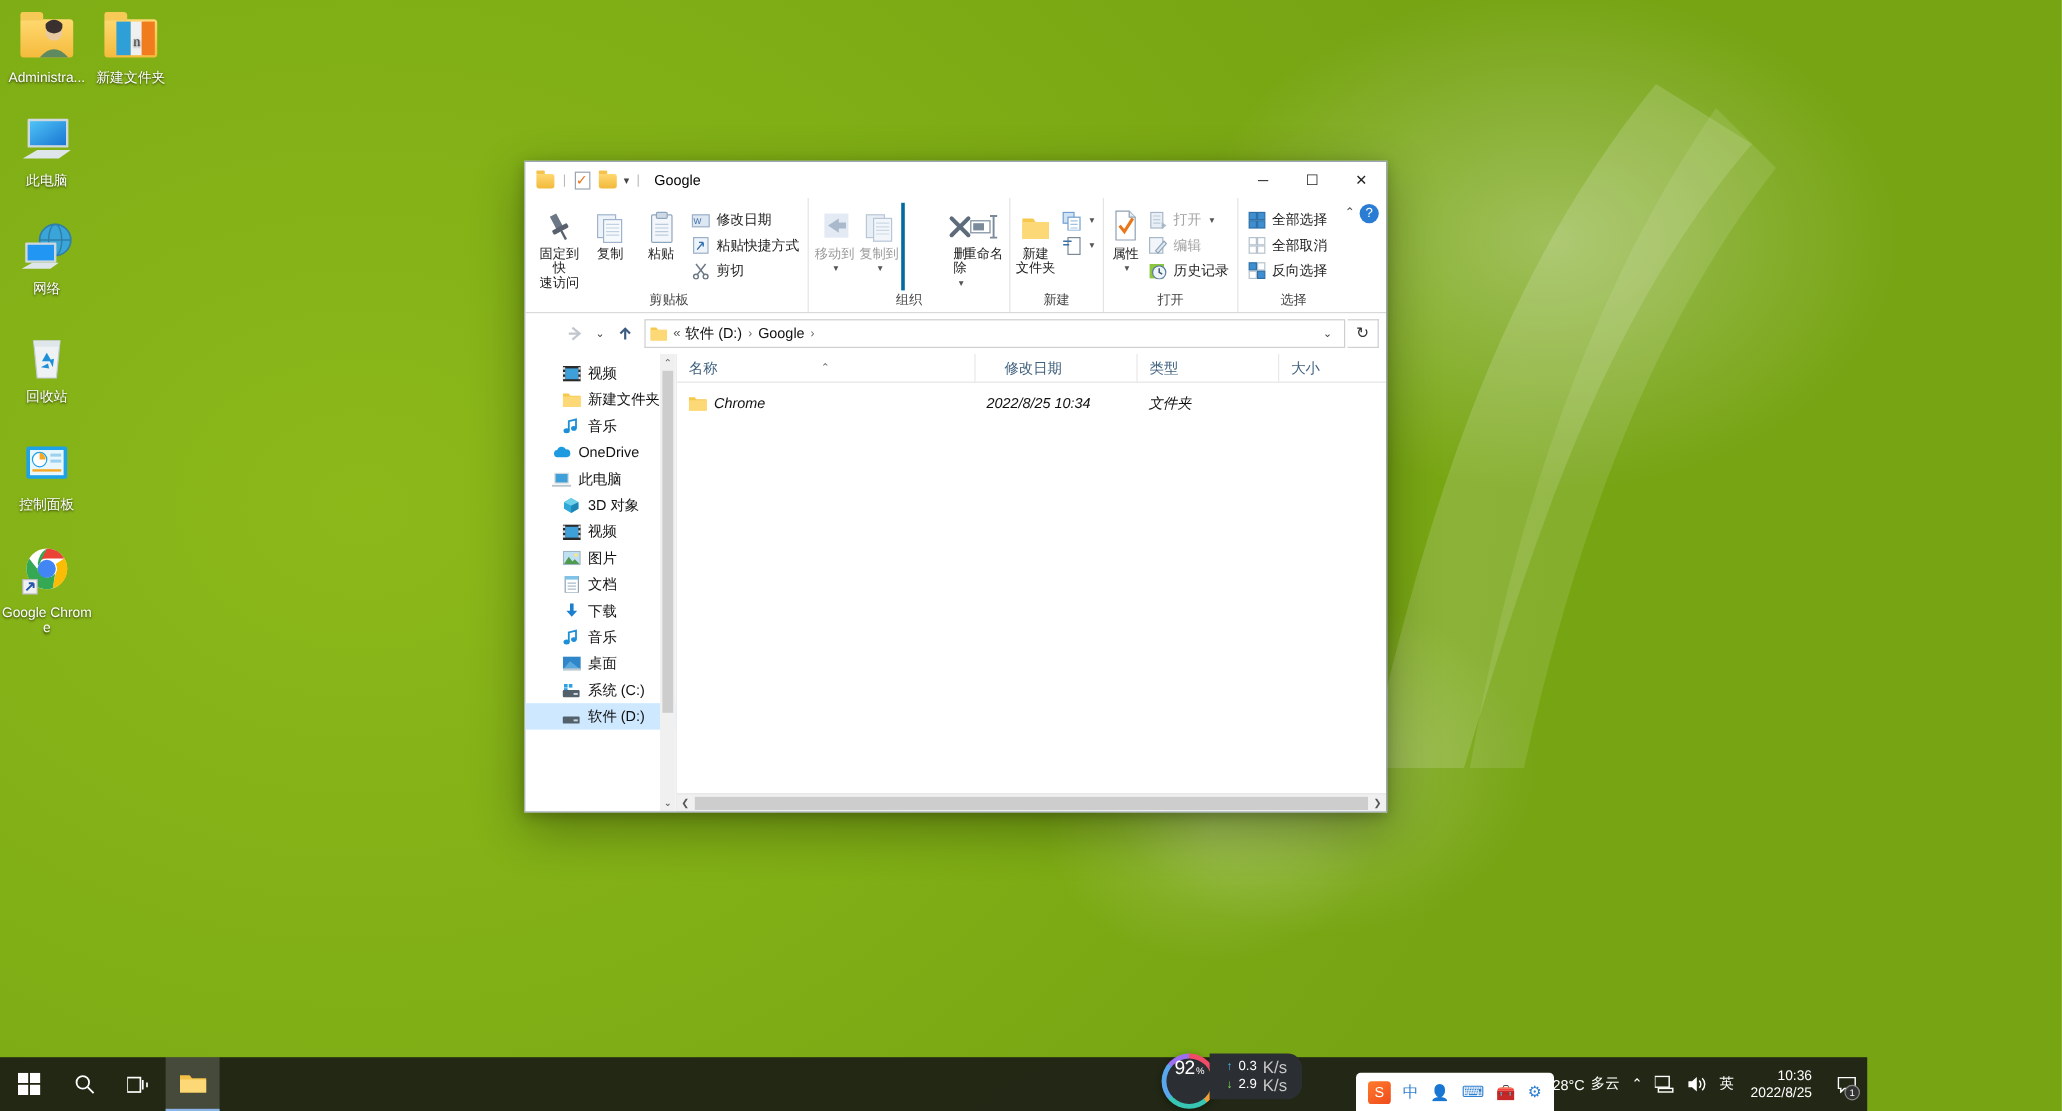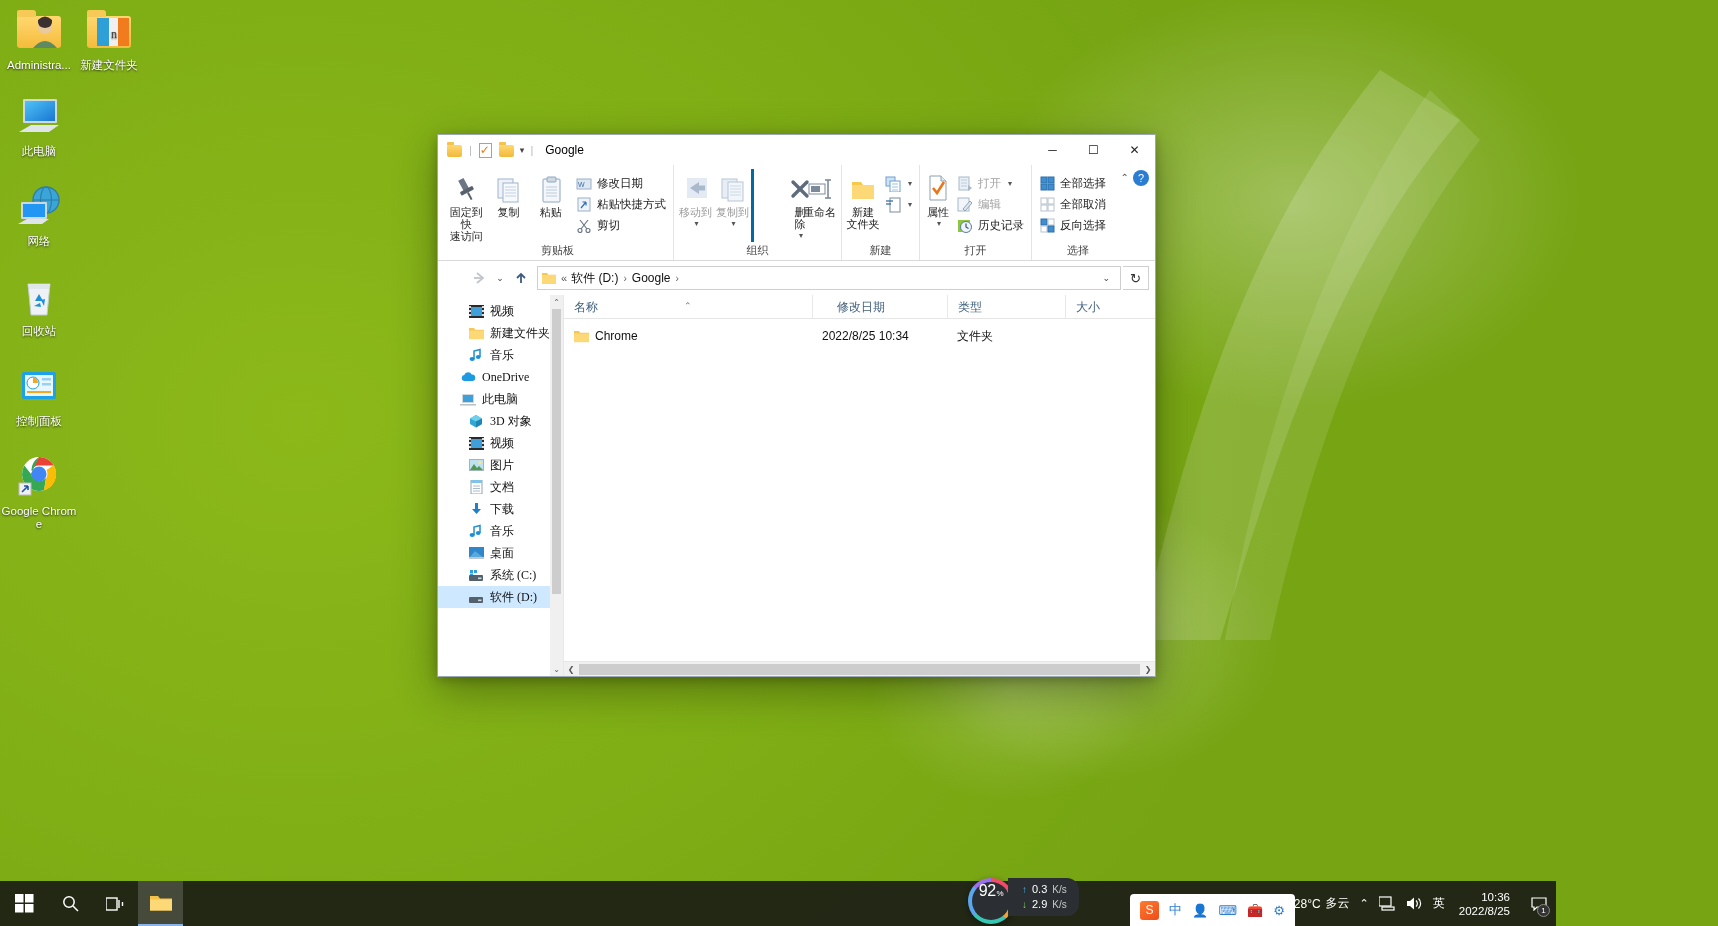--- a/index.html
+++ b/index.html
@@ -162,21 +162,21 @@
 
   
   .wbody { flex: 1; display: flex; min-height: 0; }
   .nav {
     width: 126px; flex: 0 0 126px; border-right: 1px solid #e8e8e8;
     position: relative; overflow: hidden; background: #fff;
   }
   .nav-inner { padding-top: 5px; }
   .nitem {
     height: 22px; display: flex; align-items: center; font-size: 12px;
-    color: #111; padding-left: 22px; gap: 6px; white-space: nowrap; font-family: Liberation Serif, serif;
+    color: #111; padding-left: 22px; gap: 6px; white-space: nowrap;
   }
   .nitem.ind { padding-left: 30px; }
   .nitem.sel { background: #cde8ff; }
   .nitem .ic { width: 16px; height: 16px; display:flex; align-items:center; justify-content:center; flex:0 0 16px;}
   .navscroll {
     position: absolute; right: 0; top: 0; width: 13px; height: 100%; background: #f0f0f0;
   }
   .navscroll .up, .navscroll .dn {
     height: 14px; display:flex; align-items:center; justify-content:center;
     font-size: 8px; color: #606060;
@@ -193,21 +193,21 @@
   .col { padding-left: 10px; position: relative; height: 24px; line-height: 24px; }
   .col + .col { border-left: 1px solid #e8e8e8; }
   .c-name { width: 248px; }
   .c-date { width: 135px; padding-left: 24px; }
   .c-type { width: 118px; }
   .c-size { width: 65px; }
   .sortcaret {
     position: absolute; left: 120px; top: -1px; font-size: 9px; color: #777;
   }
   .rows { flex: 1; position: relative; }
-  .row { height: 22px; display: flex; align-items: center; font-size: 12px; color: #111; }
+  .row { height: 22px; display: flex; align-items: center; font-size: 12px; color: #111; font-style: italic; }
   .row .cell { padding-left: 10px; overflow: hidden; white-space: nowrap; }
   .row .cell.n { width: 248px; display: flex; align-items: center; gap: 6px; }
   .row .cell.d { width: 135px; }
   .row .cell.t { width: 118px; }
   .hscroll {
     height: 15px; background: #f0f0f0; display: flex; align-items: center;
     border-top: 1px solid #e6e6e6;
   }
   .hs-arrow { width: 14px; text-align: center; font-size: 8px; color: #555; }
   .hs-thumb { flex: 1; height: 11px; background: #cdcdcd; margin: 0 1px; }
@@ -256,21 +256,21 @@
     display: flex; align-items: baseline; justify-content: center;
     color: #fff; font-size: 16px; letter-spacing: -.5px;
   }
   .perf-ring-in .pct { font-size: 8px; margin-left: 1px; }
   .perf-net {
     margin-left: -6px; height: 38px; background: #2b2f33; border-radius: 0 12px 12px 0;
     padding: 3px 12px 3px 14px; display: flex; flex-direction: column; justify-content: center;
     color: #fff; font-size: 11px; line-height: 15px;
   }
   .perf-net .ln { display: flex; align-items: center; gap: 5px; white-space: nowrap; }
-  .perf-net .unit { font-size: 10px; color: #c8c8c8; }
+  .perf-net .unit { font-size: 14px; color: #c8c8c8; }
   .arw-up { color: #4fb3e8; font-size: 10px; }
   .arw-dn { color: #7ed957; font-size: 10px; }
 
   .sogou {
     position: absolute; left: 1130px; bottom: 0; height: 32px;
     display: flex; align-items: center; gap: 10px; padding: 0 10px;
     background: #fff; border-radius: 4px 4px 0 0; z-index: 6;
   }
   .sg-logo {
     width: 19px; height: 19px; border-radius: 3px;

